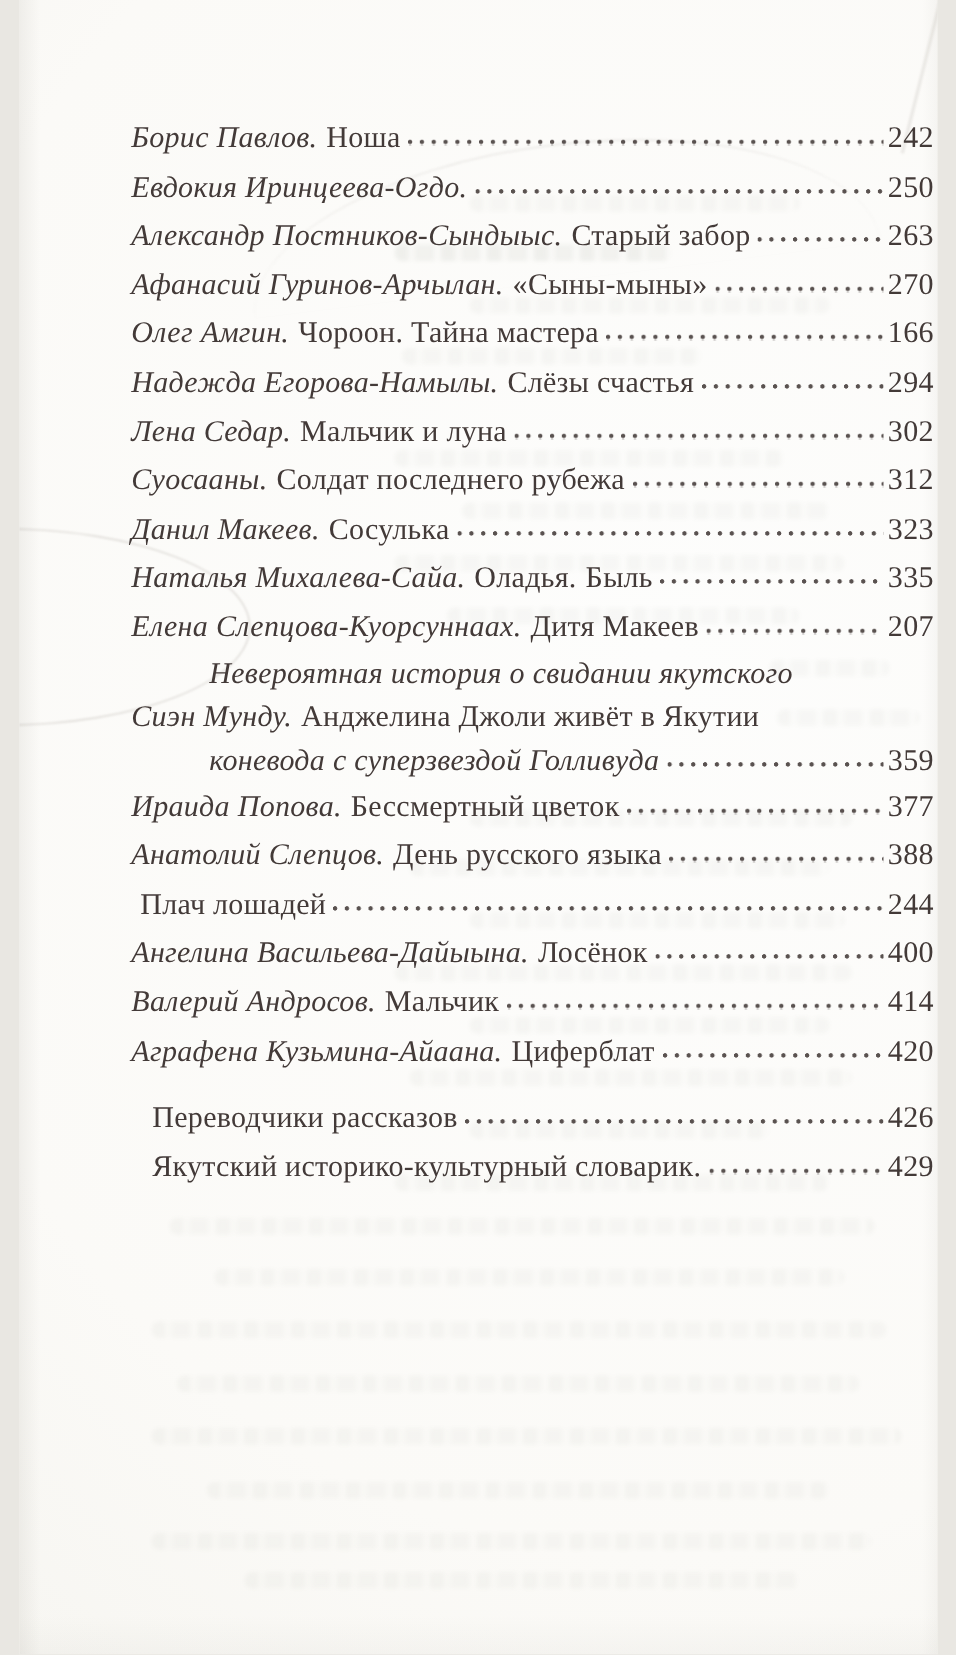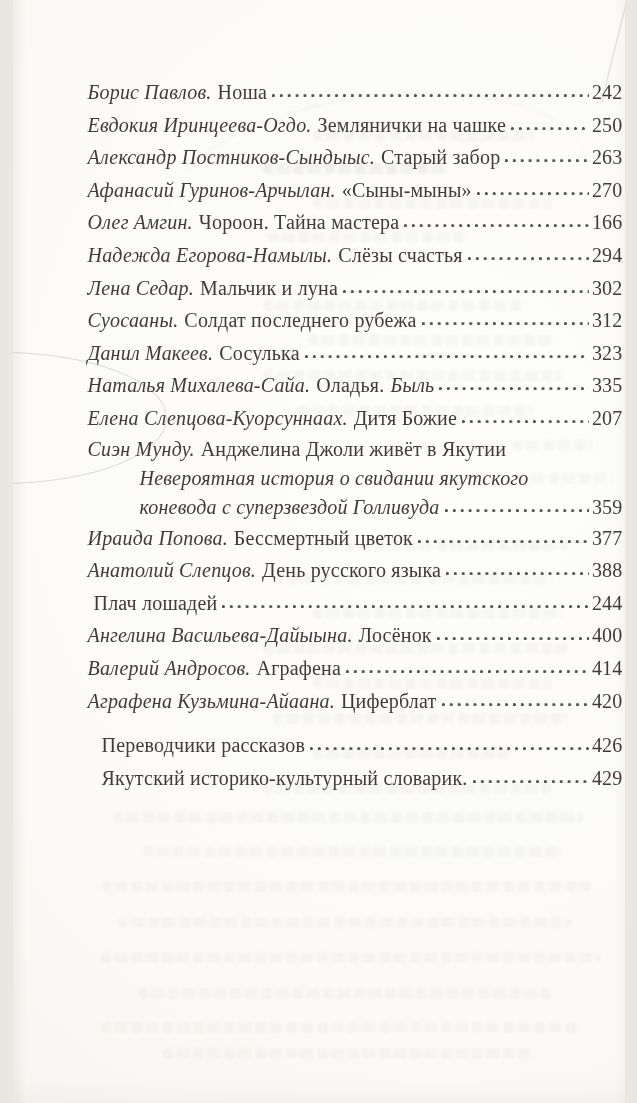--- a/index.html
+++ b/index.html
@@ -25,21 +25,21 @@
   .toc{
     position:absolute;left:75px;top:76px;width:535px;
     font-size:20px;letter-spacing:.2px;
   }
   .row{
     display:flex;align-items:baseline;
     line-height:32.6px;white-space:nowrap;
   }
   .author{font-style:italic;}
   .title{margin-left:6px;}
-  .title-italic{font-style:italic;margin-left:6px;}
+  .title-italic{margin-left:6px;}
   .plain{margin-left:14px;}
   .dots{
     flex:1;min-width:12px;height:20px;margin:0 3px 0 5px;
     background-image:radial-gradient(circle at 1.4px 1.6px, rgba(67,58,56,.88) 1.25px, rgba(67,58,56,0) 1.7px);
     background-size:7.9px 4px;
     background-repeat:repeat-x;
     background-position:left bottom 1px;
   }
   .pagenum{text-align:right;}
 
@@ -120,21 +120,20 @@
 
     <div class="row">
       <span class="author">Борис Павлов.</span>
       <span class="title">Ноша</span>
       <span class="dots"></span>
       <span class="pagenum">242</span>
     </div>
 
     <div class="row">
       <span class="author">Евдокия Иринцеева-Огдо.</span>
-      <span class="title">Землянички на чашке</span>
       <span class="dots"></span>
       <span class="pagenum">250</span>
     </div>
 
     <div class="row">
       <span class="author">Александр Постников-Сындыыс.</span>
       <span class="title">Старый забор</span>
       <span class="dots"></span>
       <span class="pagenum">263</span>
     </div>
@@ -184,32 +183,32 @@
     <div class="row">
       <span class="author">Наталья Михалева-Сайа.</span>
       <span class="title">Оладья.</span>
       <span class="title-italic">Быль</span>
       <span class="dots"></span>
       <span class="pagenum">335</span>
     </div>
 
     <div class="row">
       <span class="author">Елена Слепцова-Куорсуннаах.</span>
-      <span class="title">Дитя Божие</span>
+      <span class="title">Дитя Макеев</span>
       <span class="dots"></span>
       <span class="pagenum">207</span>
     </div>
 
     <div class="row row-multi">
+      <div class="mline">
+        <span class="indent subtitle">Невероятная история о свидании якутского</span>
+      </div>
       <div class="mline">
         <span class="author">Сиэн Мунду.</span>
         <span class="title">Анджелина Джоли живёт в Якутии</span>
-      </div>
-      <div class="mline">
-        <span class="indent subtitle">Невероятная история о свидании якутского</span>
       </div>
       <div class="mline">
         <span class="indent subtitle">коневода с суперзвездой Голливуда</span>
         <span class="dots"></span>
         <span class="pagenum">359</span>
       </div>
     </div>
 
     <div class="row">
       <span class="author">Ираида Попова.</span>
@@ -233,21 +232,21 @@
 
     <div class="row">
       <span class="author">Ангелина Васильева-Дайыына.</span>
       <span class="title">Лосёнок</span>
       <span class="dots"></span>
       <span class="pagenum">400</span>
     </div>
 
     <div class="row">
       <span class="author">Валерий Андросов.</span>
-      <span class="title">Аграфена</span>
+      <span class="title">Мальчик</span>
       <span class="dots"></span>
       <span class="pagenum">414</span>
     </div>
 
     <div class="row">
       <span class="author">Аграфена Кузьмина-Айаана.</span>
       <span class="title">Циферблат</span>
       <span class="dots"></span>
       <span class="pagenum">420</span>
     </div>

